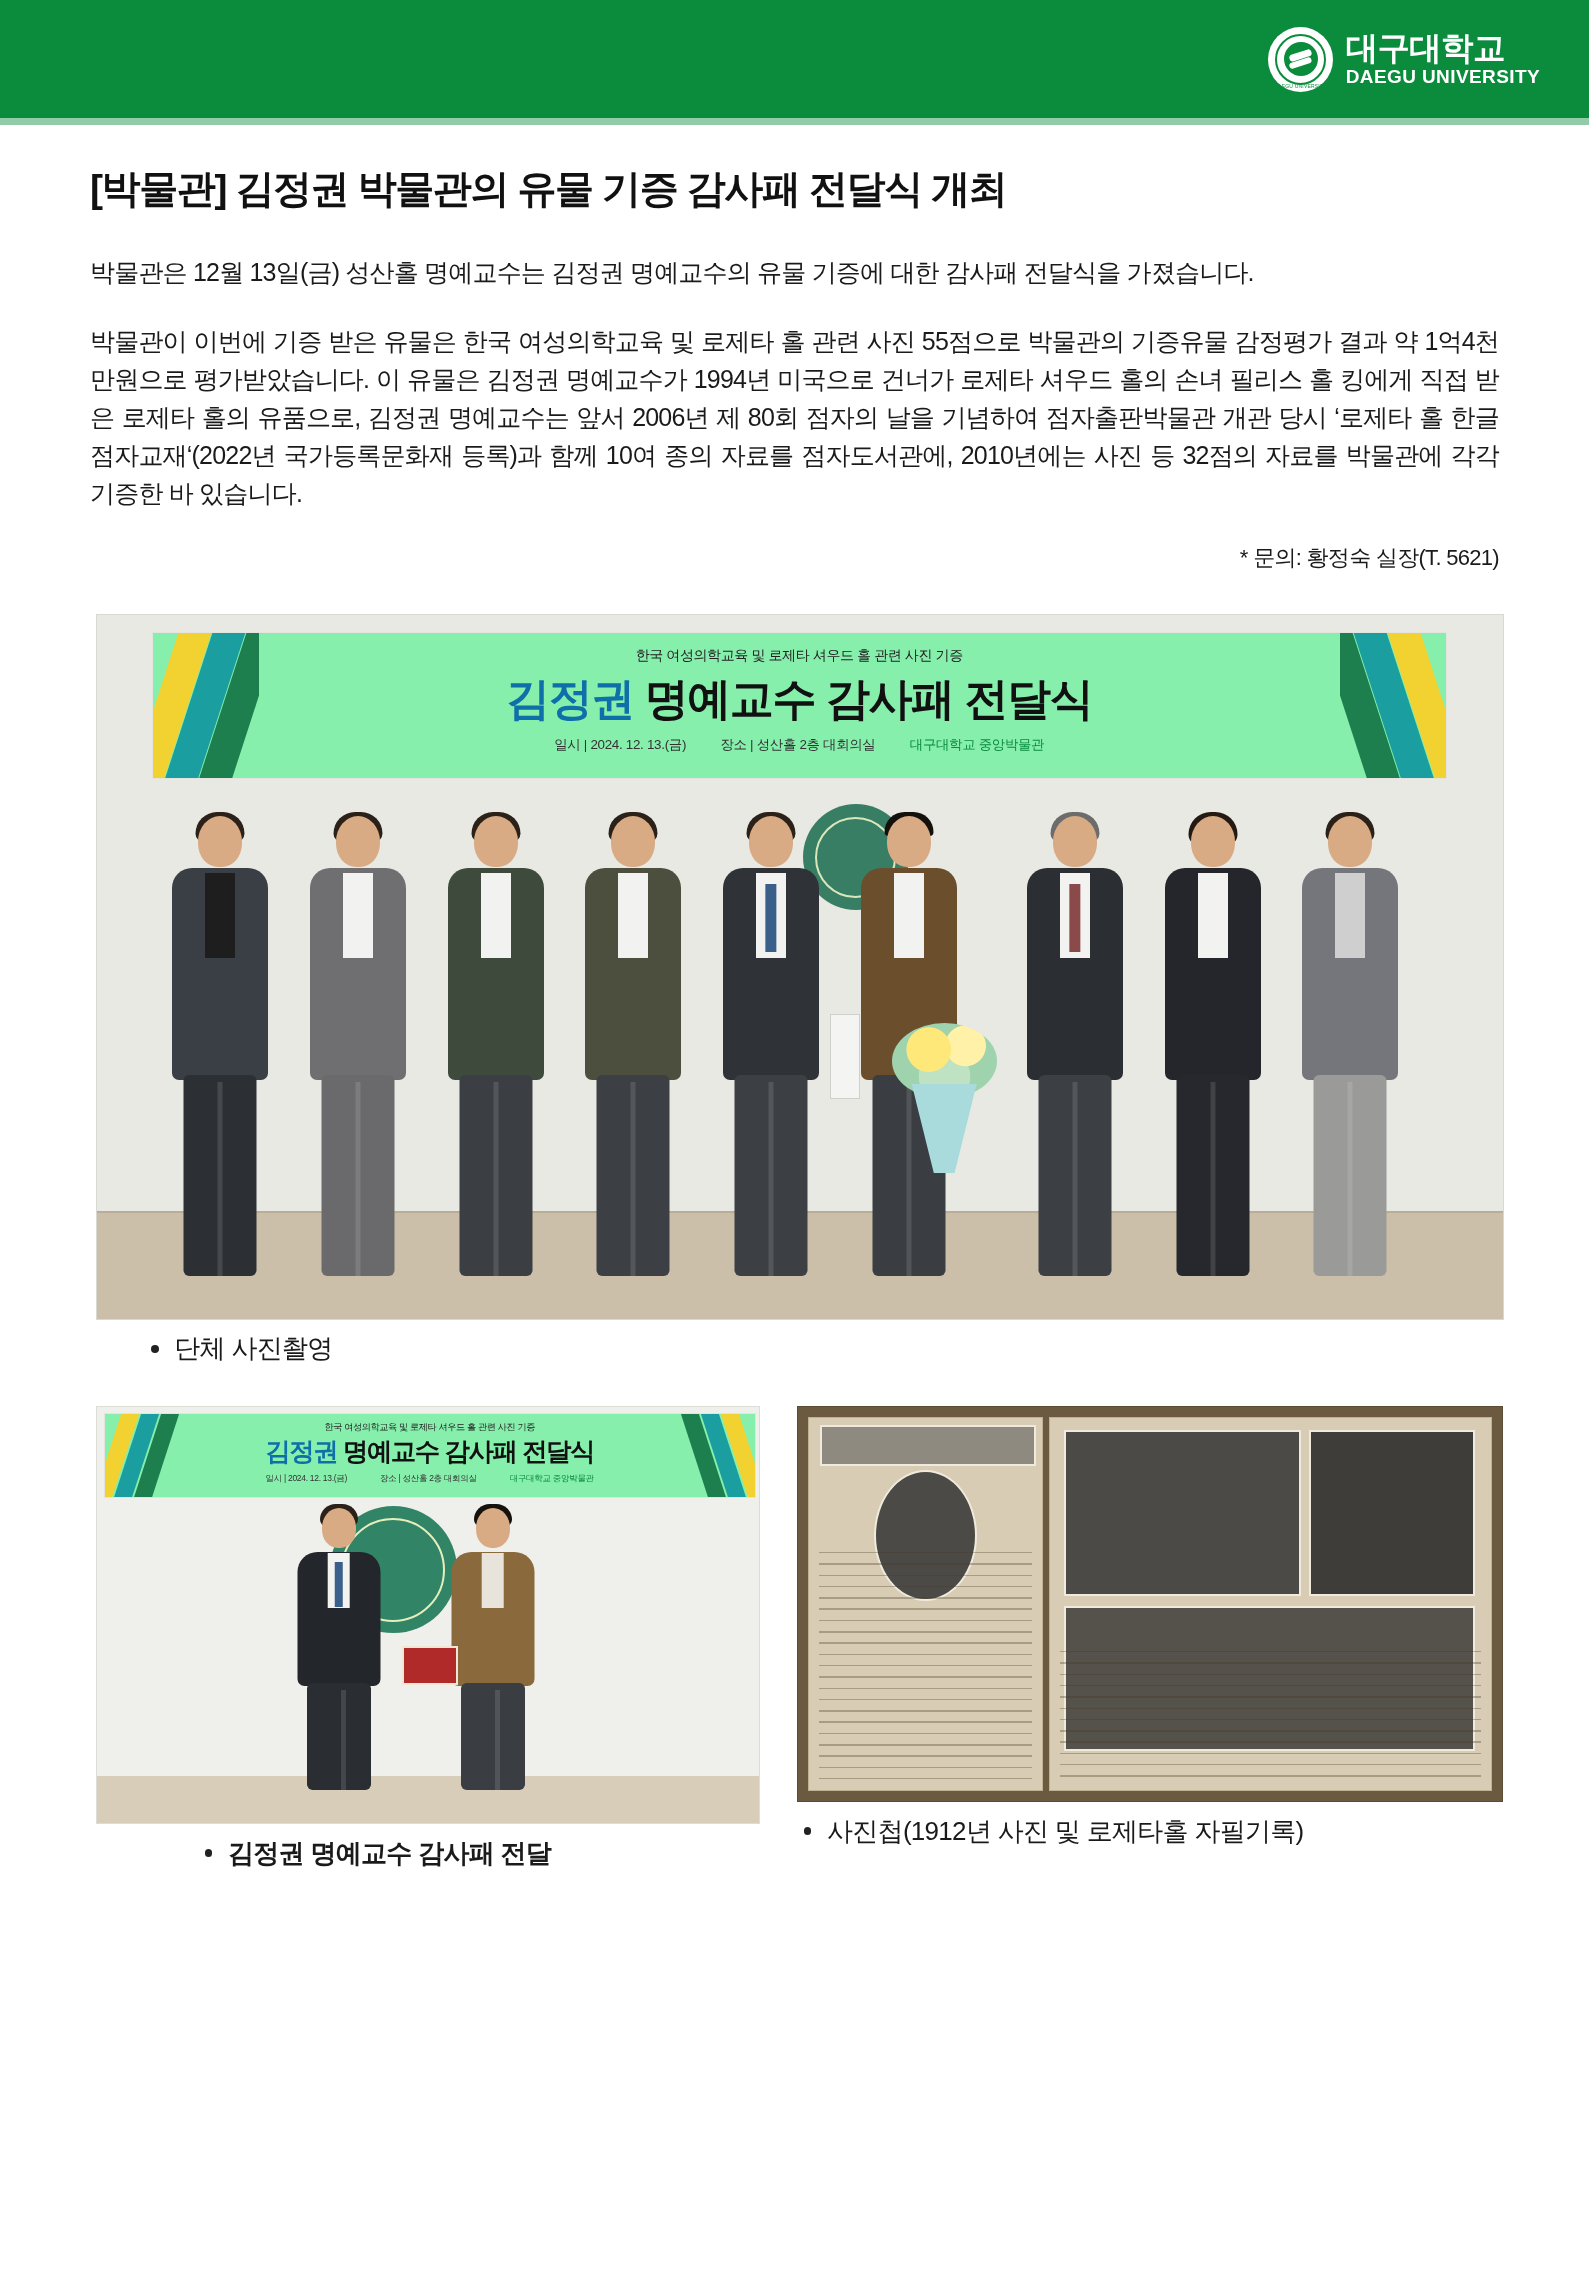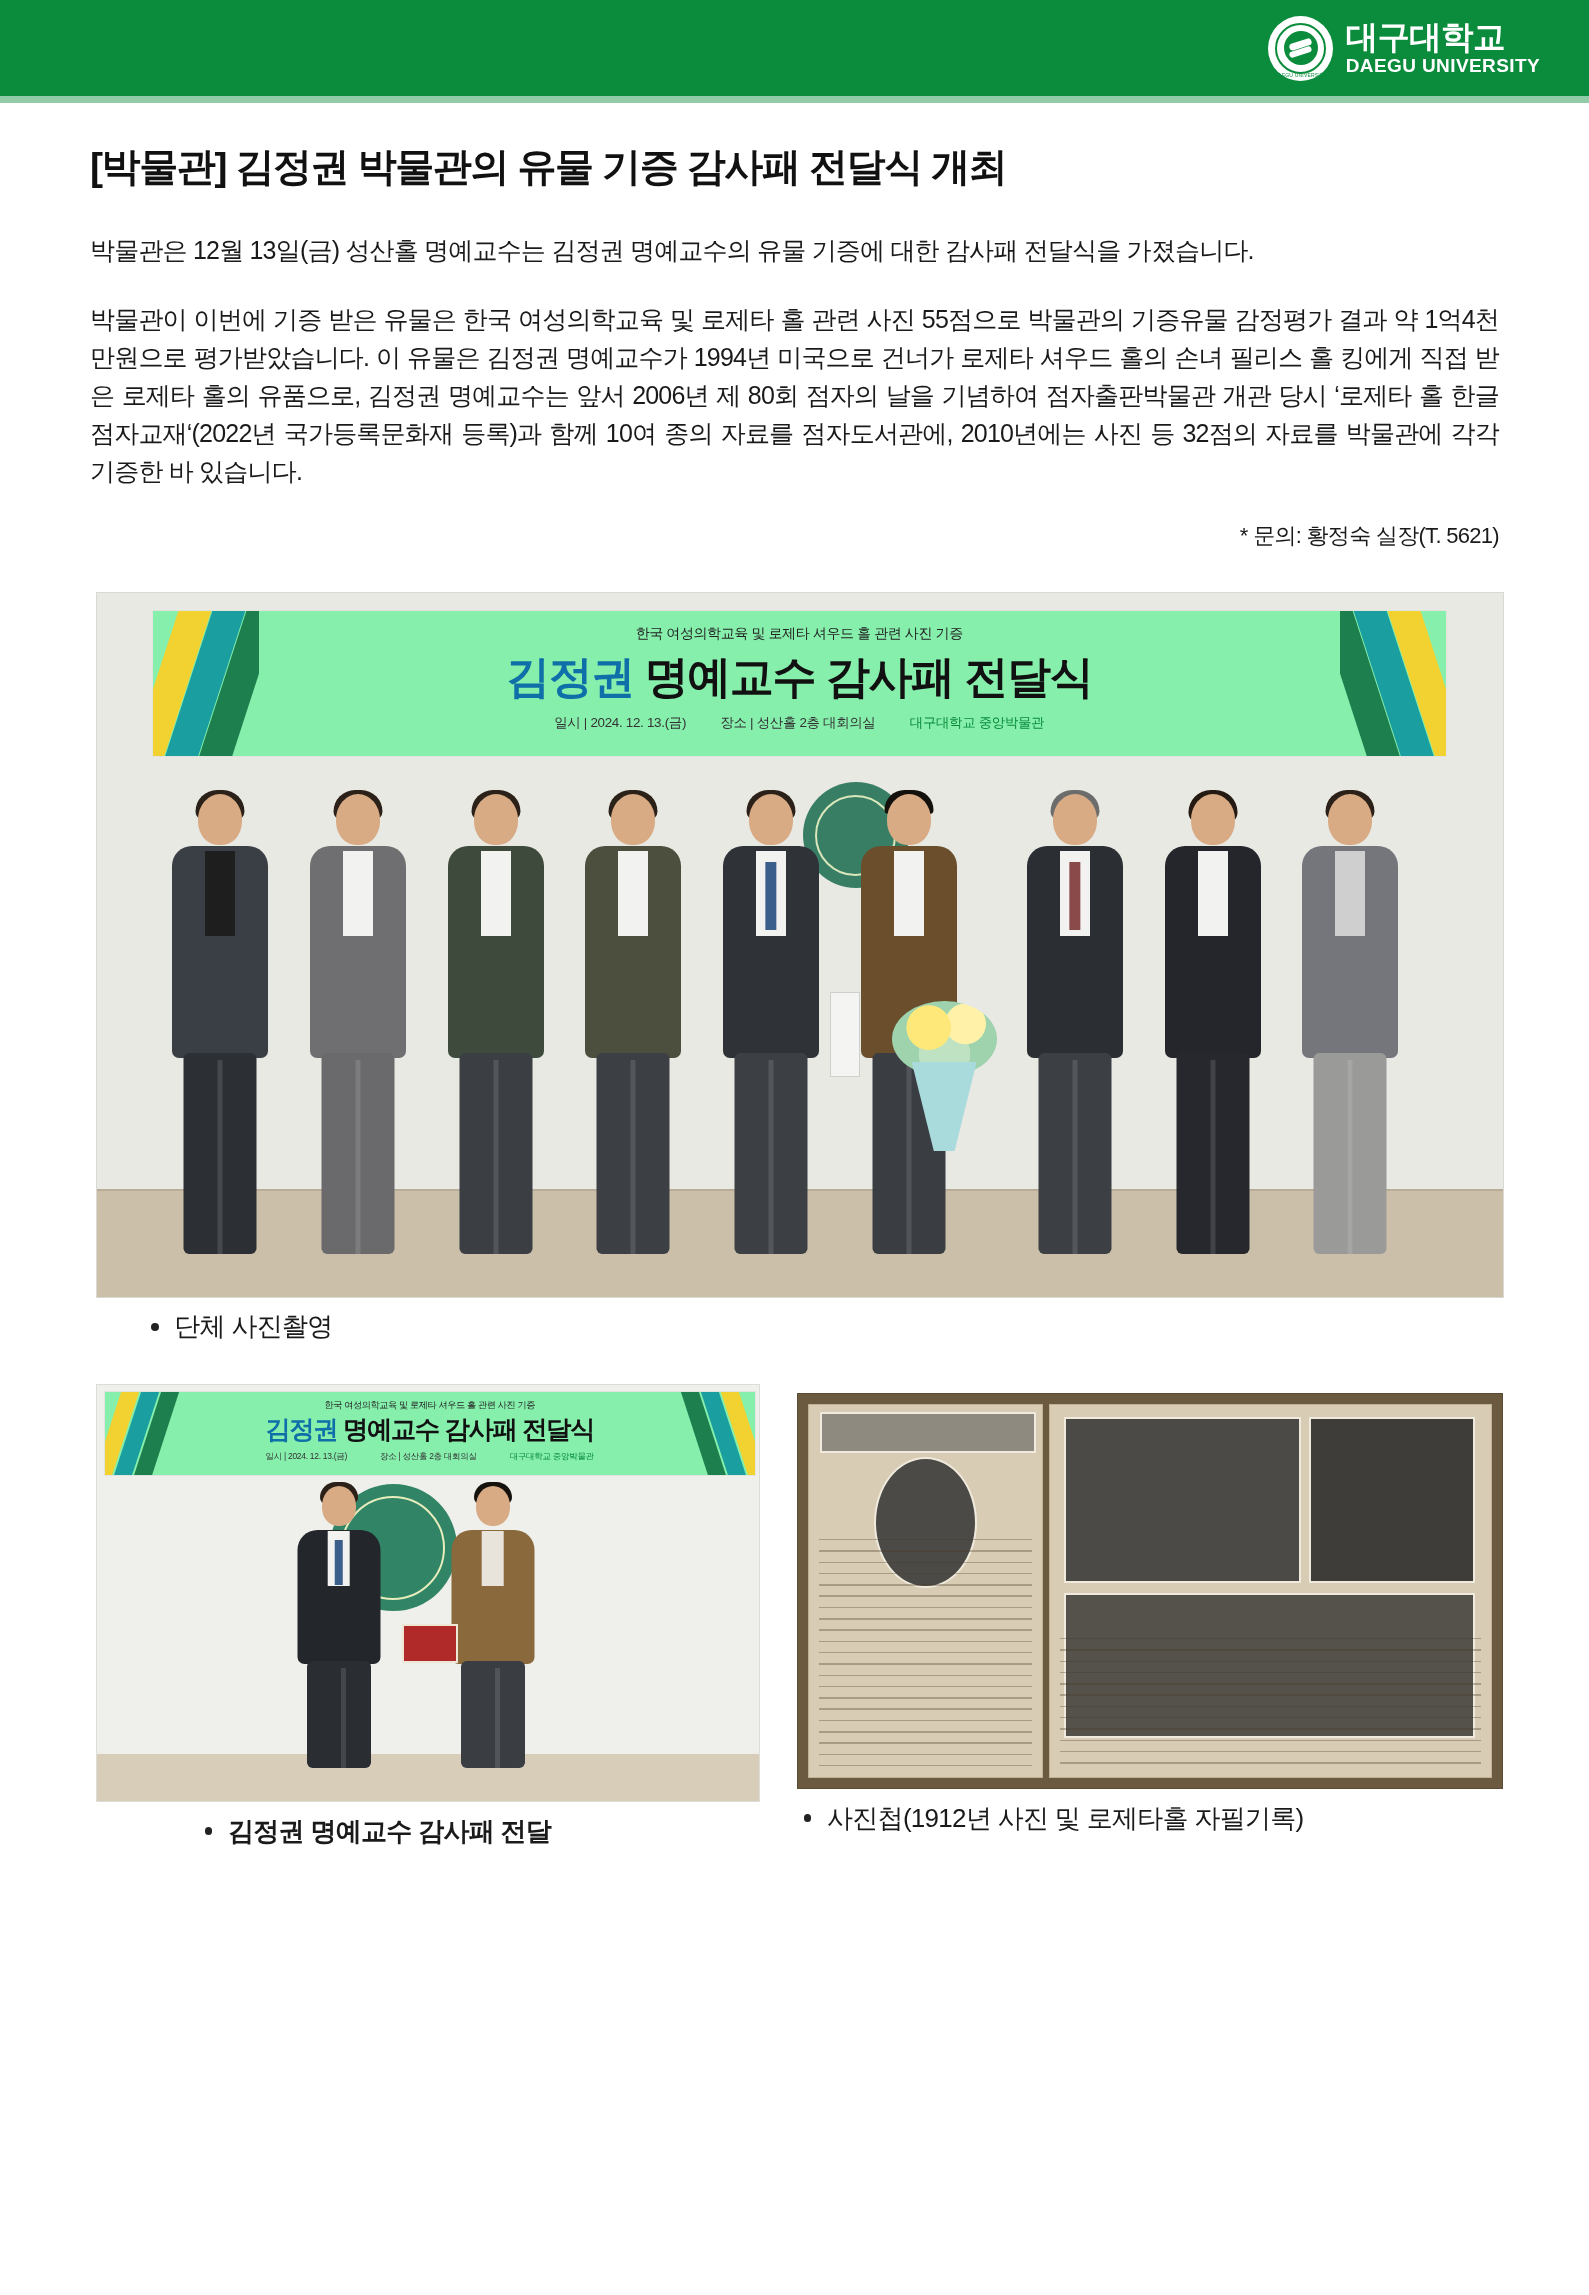--- a/index.html
+++ b/index.html
@@ -12,21 +12,21 @@
     background: #ffffff;
     font-family: "Liberation Sans", sans-serif;
     color: #1a1a1a;
     overflow: hidden;
   }
 
   
   .header-band {
     position: relative;
     width: 100%;
-    height: 96px;
+    height: 118px;
     background: #0a8c3c;
     display: flex;
     align-items: center;
     justify-content: flex-end;
     box-sizing: border-box;
     padding-right: 49px;
   }
   .header-band::after {
     content: "";
     position: absolute;
@@ -343,21 +343,21 @@
     display: inline-block;
     flex: 0 0 auto;
   }
 
   .fig-row {
     display: flex;
     gap: 37px;
     margin: 40px 0 0 5.7px;
   }
   .fig-col { width: 664px; }
-  .fig-col.right { width: 804px; margin-top: 9px; }
+  .fig-col.right { width: 804px; }
 
   .fig-small {
     width: 664px;
     height: 418px;
     background: #efefec;
     border: 0.7px solid #ddddd8;
     box-sizing: border-box;
     position: relative;
     overflow: hidden;
   }

